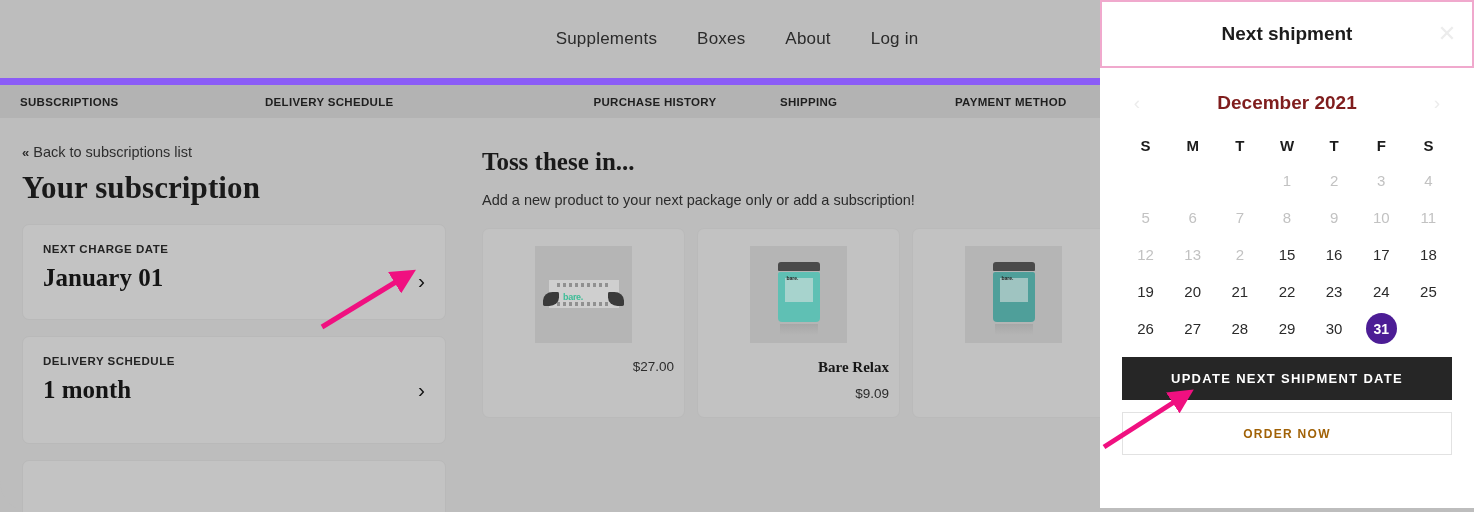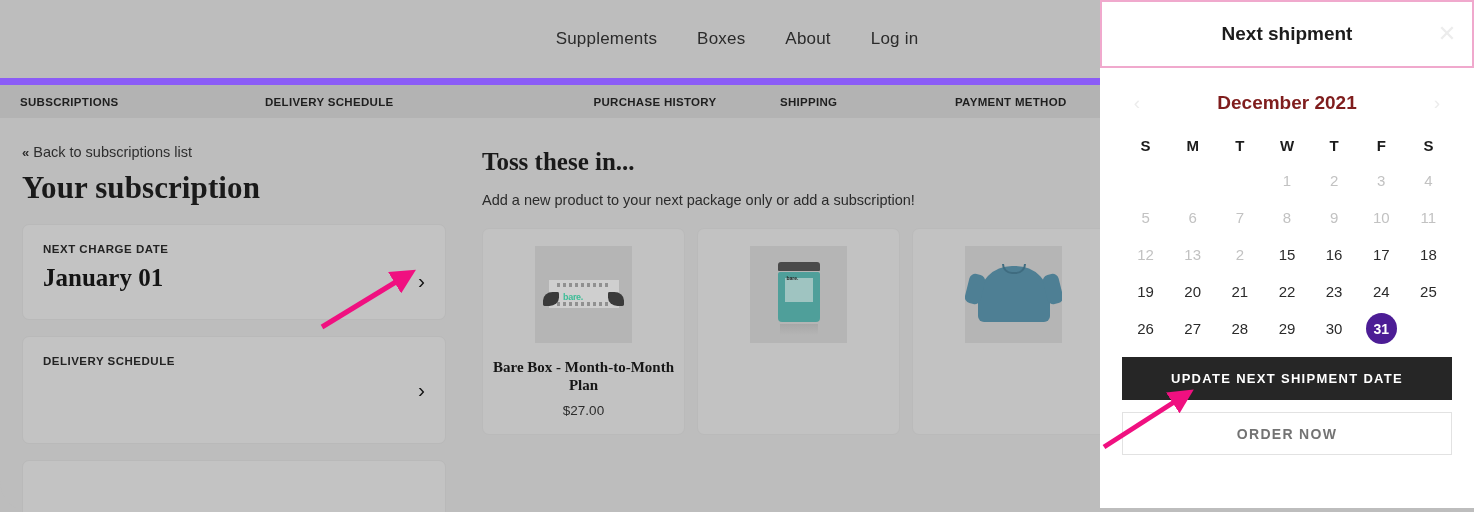--- a/index.html
+++ b/index.html
@@ -92,21 +92,21 @@
     font-size: 25px; font-weight: bold; color: #1a1a1a;
     margin-bottom: 16px;
   }
   .section-sub { font-size: 14.5px; color: #2b2b2b; margin-bottom: 20px; }
 
   .prod-grid { display: flex; flex-wrap: wrap; gap: 12px; }
   .prod-card {
     width: 203px; background: #c2c2c2;
     border: 1px solid #bababa; border-radius: 7px;
     padding: 17px 10px 16px;
-    text-align: center; cursor: pointer;
+    text-align: right; cursor: pointer;
   }
   .prod-img {
     width: 97px; height: 97px; margin: 0 auto 16px;
     background: #b5b5b5; position: relative; overflow: hidden;
   }
   .prod-name {
     font-family: "Liberation Serif", serif;
     font-size: 15px; font-weight: bold; color: #161616;
     line-height: 1.17; margin-bottom: 9px;
   }
@@ -216,23 +216,23 @@
 
   .drawer-actions { padding: 10px 22px 0; }
   .btn-primary {
     display: flex; align-items: center; justify-content: center;
     height: 43px; background: #262626; color: #fff;
     font-size: 13px; font-weight: bold; letter-spacing: 1.3px;
     cursor: pointer; margin-bottom: 12px;
   }
   .btn-secondary {
     display: flex; align-items: center; justify-content: center;
-    height: 43px; background: #fff; color: #737373;
+    height: 43px; background: #fff; color: #a16207;
     border: 1px solid #e2e2e2;
-    font-size: 14px; font-weight: bold; letter-spacing: 1.3px;
+    font-size: 12px; font-weight: bold; letter-spacing: 1.3px;
     cursor: pointer;
   }
 
   
   .anno { position: absolute; inset: 0; pointer-events: none; z-index: 40; }
 </style>
 </head>
 <body>
 
 <div class="page">
@@ -262,20 +262,21 @@
       <h1 class="page-title">Your subscription</h1>
 
       <div class="info-card card-a">
         <div class="label">NEXT CHARGE DATE</div>
         <div class="value">January 01</div>
         <div class="chev">›</div>
       </div>
 
       <div class="info-card card-b">
         <div class="label">DELIVERY SCHEDULE</div>
+        <div class="value">1 month</div>
         <div class="chev">›</div>
       </div>
 
       <div class="info-card card-c"></div>
     </aside>
 
     <section class="rightcol">
       <h2 class="section-title">Toss these in...</h2>
       <p class="section-sub">Add a new product to your next package only or add a subscription!</p>
 
@@ -284,25 +285,37 @@
         <div class="prod-card">
           <div class="prod-img">
             <div class="boxart">
               <div class="t1"></div>
                 <div class="bl">bare.</div>
                 <div class="t2"></div>
             </div>
             <div class="leaf" style="left:8px;top:46px;"></div>
             <div class="leaf" style="right:8px;top:46px;transform:scaleX(-1);"></div>
           </div>
-          <div class="prod-name">Bare Box - Month-to-Month Plan</div>
           <div class="prod-price">$27.00</div>
         </div>
 
 
+        <div class="prod-card">
+          <div class="prod-img">
+            <div class="jar">
+              <div class="lid"></div>
+              <div class="body" style="background:#5fc0b4"></div>
+              <div class="lbl"></div>
+                <div class="brand">bare.</div>
+              <div class="shadow"></div>
+            </div>
+          </div>
+          <div class="prod-name">Bare Relax</div>
+          <div class="prod-price">$9.09</div>
+        </div>
 
         <div class="prod-card">
           <div class="prod-img">
             <div class="jar">
               <div class="lid"></div>
               <div class="body" style="background:#4f9f9a"></div>
               <div class="lbl"></div>
                 <div class="brand">bare.</div>
               <div class="shadow"></div>
             </div>

